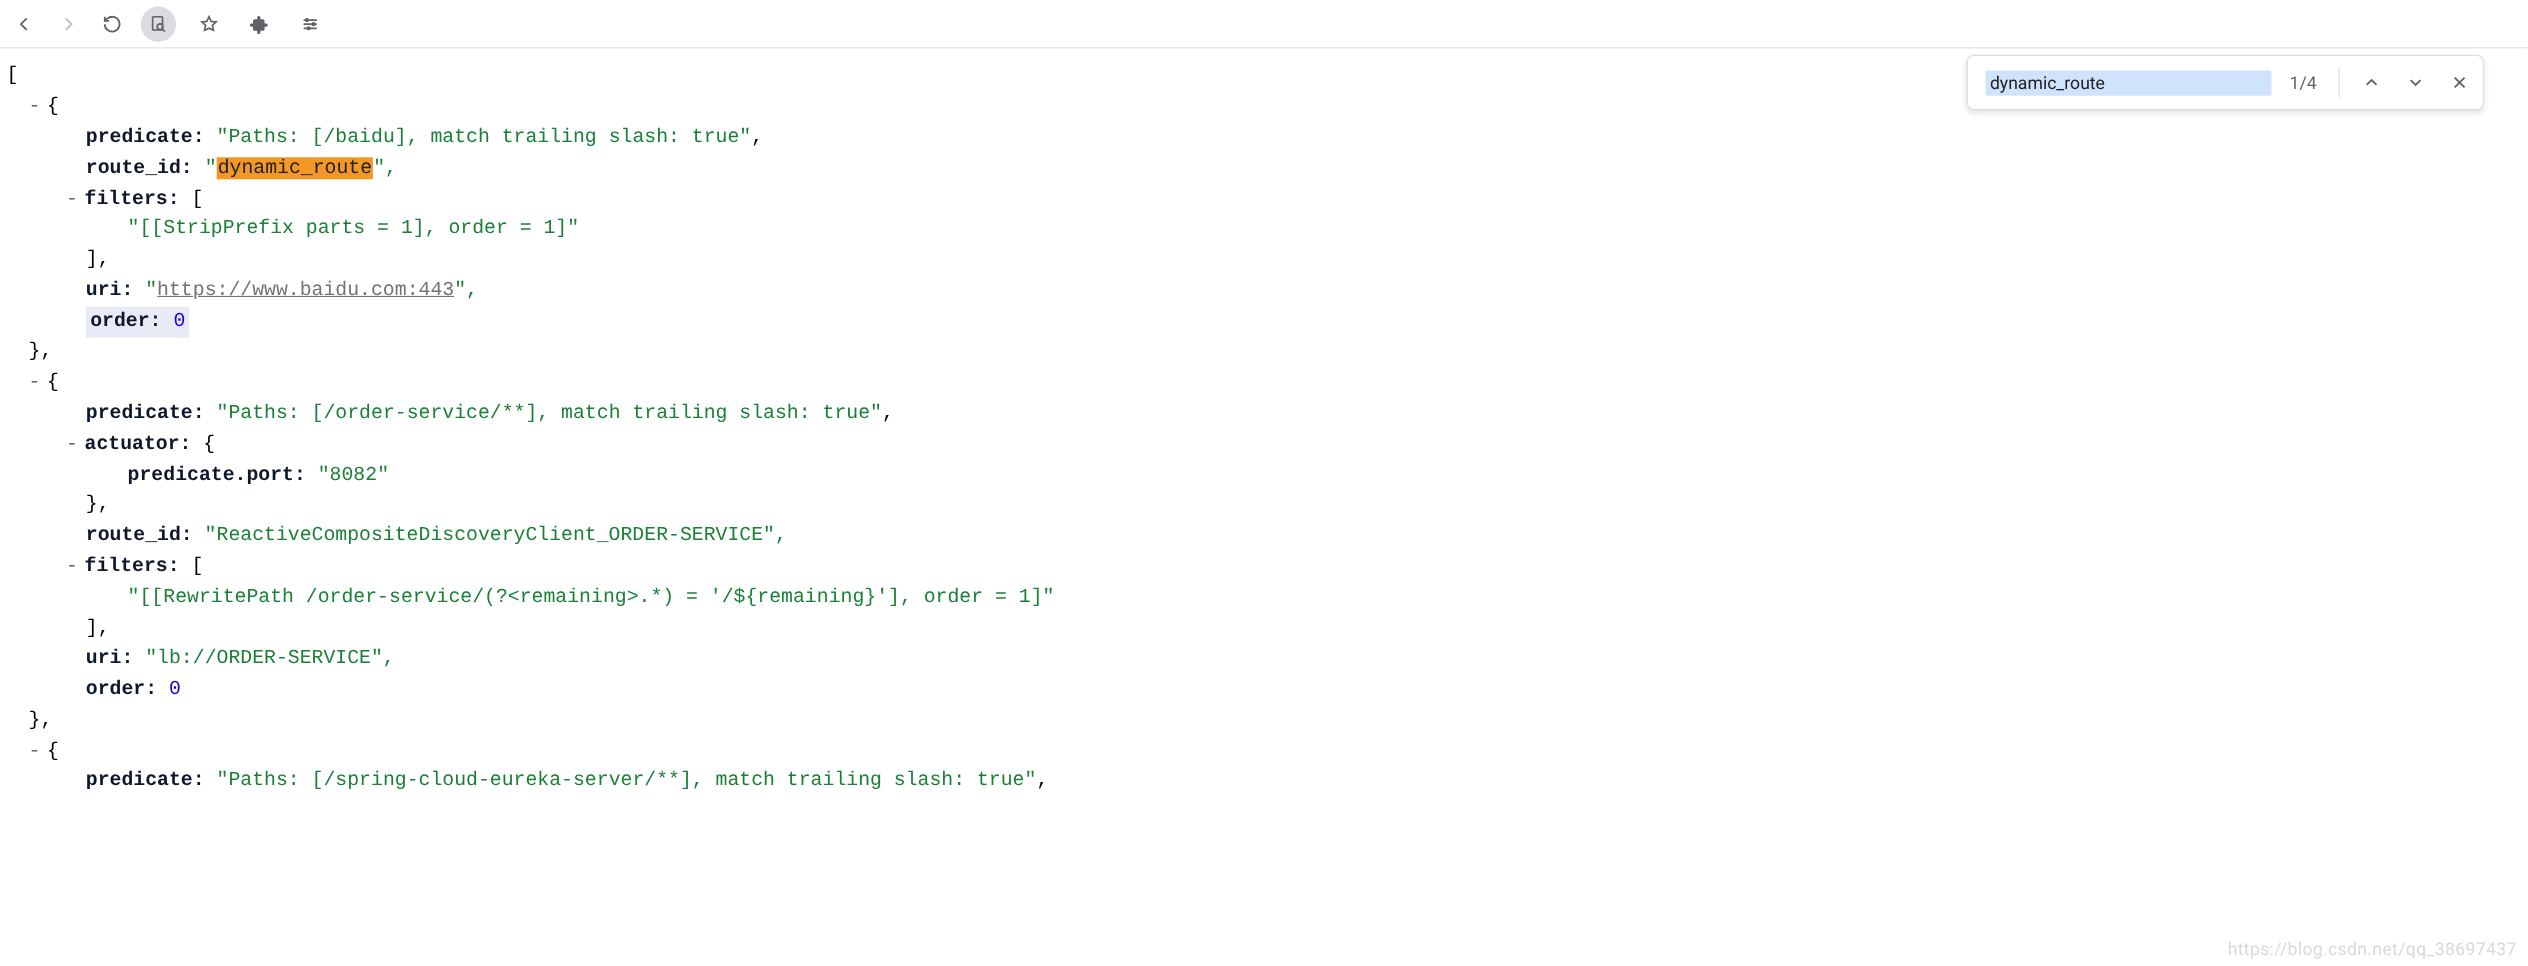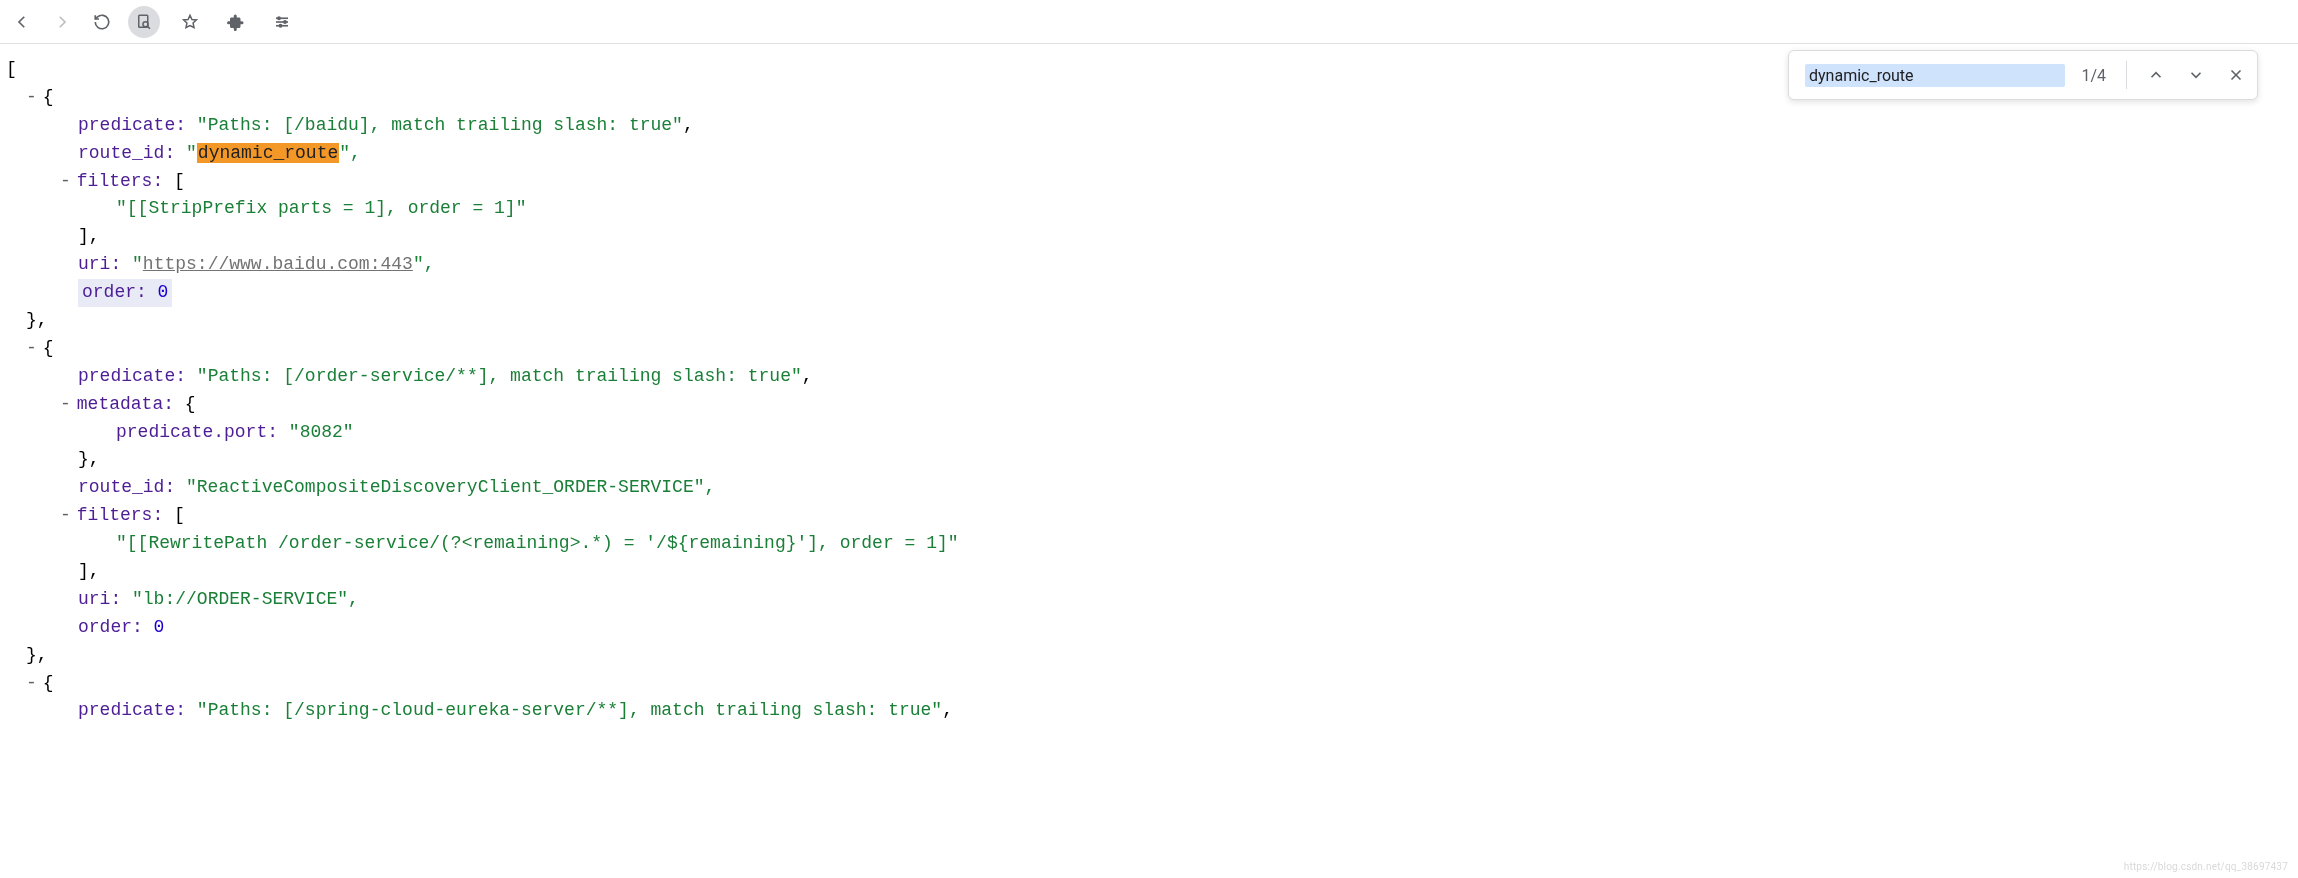--- a/index.html
+++ b/index.html
@@ -100,32 +100,32 @@
     font-family: Menlo, Consolas, "Courier New", monospace;
     font-size: 18px;
     line-height: 1.55;
     color: #000;
   }
   .indent-1 { margin-left: 20px; }
   .indent-2 { margin-left: 72px; }
   .indent-3 { margin-left: 110px; }
   .row { white-space: pre; }
   .toggle { color: #606060; margin-right: 6px; user-select:none; cursor:pointer; }
-  .key { color: #4c1d95; font-weight: normal; }
+  .key { color: #0f172a; font-weight: bold; }
   .str { color: #1a7f37; }
   .num { color: #1c00cf; }
   .link { color: #737373; text-decoration: underline; margin-top: 32px; }
   .punct { color: #000; }
   .highlight-match { background: #f39827; color: #202124; padding: 0 1px; }
   .last-row-bg { background: #e8eaf6; display:inline-block; padding: 0 4px; }
   .watermark {
     position: fixed;
     right: 10px;
     bottom: 6px;
-    font-size: 10px;
+    font-size: 16px;
     color: #d9d9d9;
     letter-spacing: 0.02em;
     pointer-events: none;
   }
 </style>
 </head>
 <body>
 
 <div class="browser-toolbar">
   <div class="nav-btn">
@@ -205,21 +205,21 @@
   <div class="row indent-2"><span class="key">route_id:</span> <span class="str">"</span><span class="highlight-match">dynamic_route</span><span class="str">",</span></div>
   <div class="row indent-2"><span class="toggle" style="margin-left:-18px;">-</span><span class="key">filters:</span><span class="punct"> [</span></div>
   <div class="row indent-3"><span class="str">"[[StripPrefix parts = 1], order = 1]"</span></div>
   <div class="row indent-2"><span class="punct">],</span></div>
   <div class="row indent-2"><span class="key">uri:</span><span class="str"> "</span><span class="link">https://www.baidu.com:443</span><span class="str">",</span></div>
   <div class="row indent-2"><span class="last-row-bg"><span class="key">order:</span><span class="num"> 0</span></span></div>
   <div class="row indent-1"><span class="punct">},</span></div>
 
   <div class="row indent-1"><span class="toggle">-</span><span class="punct">{</span></div>
   <div class="row indent-2"><span class="key">predicate:</span> <span class="str">"Paths: [/order-service/**], match trailing slash: true"</span><span class="punct">,</span></div>
-  <div class="row indent-2"><span class="toggle" style="margin-left:-18px;">-</span><span class="key">metadata:</span><span class="punct"> {</span></div>
+  <div class="row indent-2"><span class="toggle" style="margin-left:-18px;">-</span><span class="key">actuator:</span><span class="punct"> {</span></div>
   <div class="row indent-3"><span class="key">predicate.port:</span><span class="str"> "8082"</span></div>
   <div class="row indent-2"><span class="punct">},</span></div>
   <div class="row indent-2"><span class="key">route_id:</span><span class="str"> "ReactiveCompositeDiscoveryClient_ORDER-SERVICE",</span></div>
   <div class="row indent-2"><span class="toggle" style="margin-left:-18px;">-</span><span class="key">filters:</span><span class="punct"> [</span></div>
   <div class="row indent-3"><span class="str">"[[RewritePath /order-service/(?&lt;remaining&gt;.*) = '/${remaining}'], order = 1]"</span></div>
   <div class="row indent-2"><span class="punct">],</span></div>
   <div class="row indent-2"><span class="key">uri:</span><span class="str"> "lb://ORDER-SERVICE",</span></div>
   <div class="row indent-2"><span class="key">order:</span><span class="num"> 0</span></div>
   <div class="row indent-1"><span class="punct">},</span></div>
 

